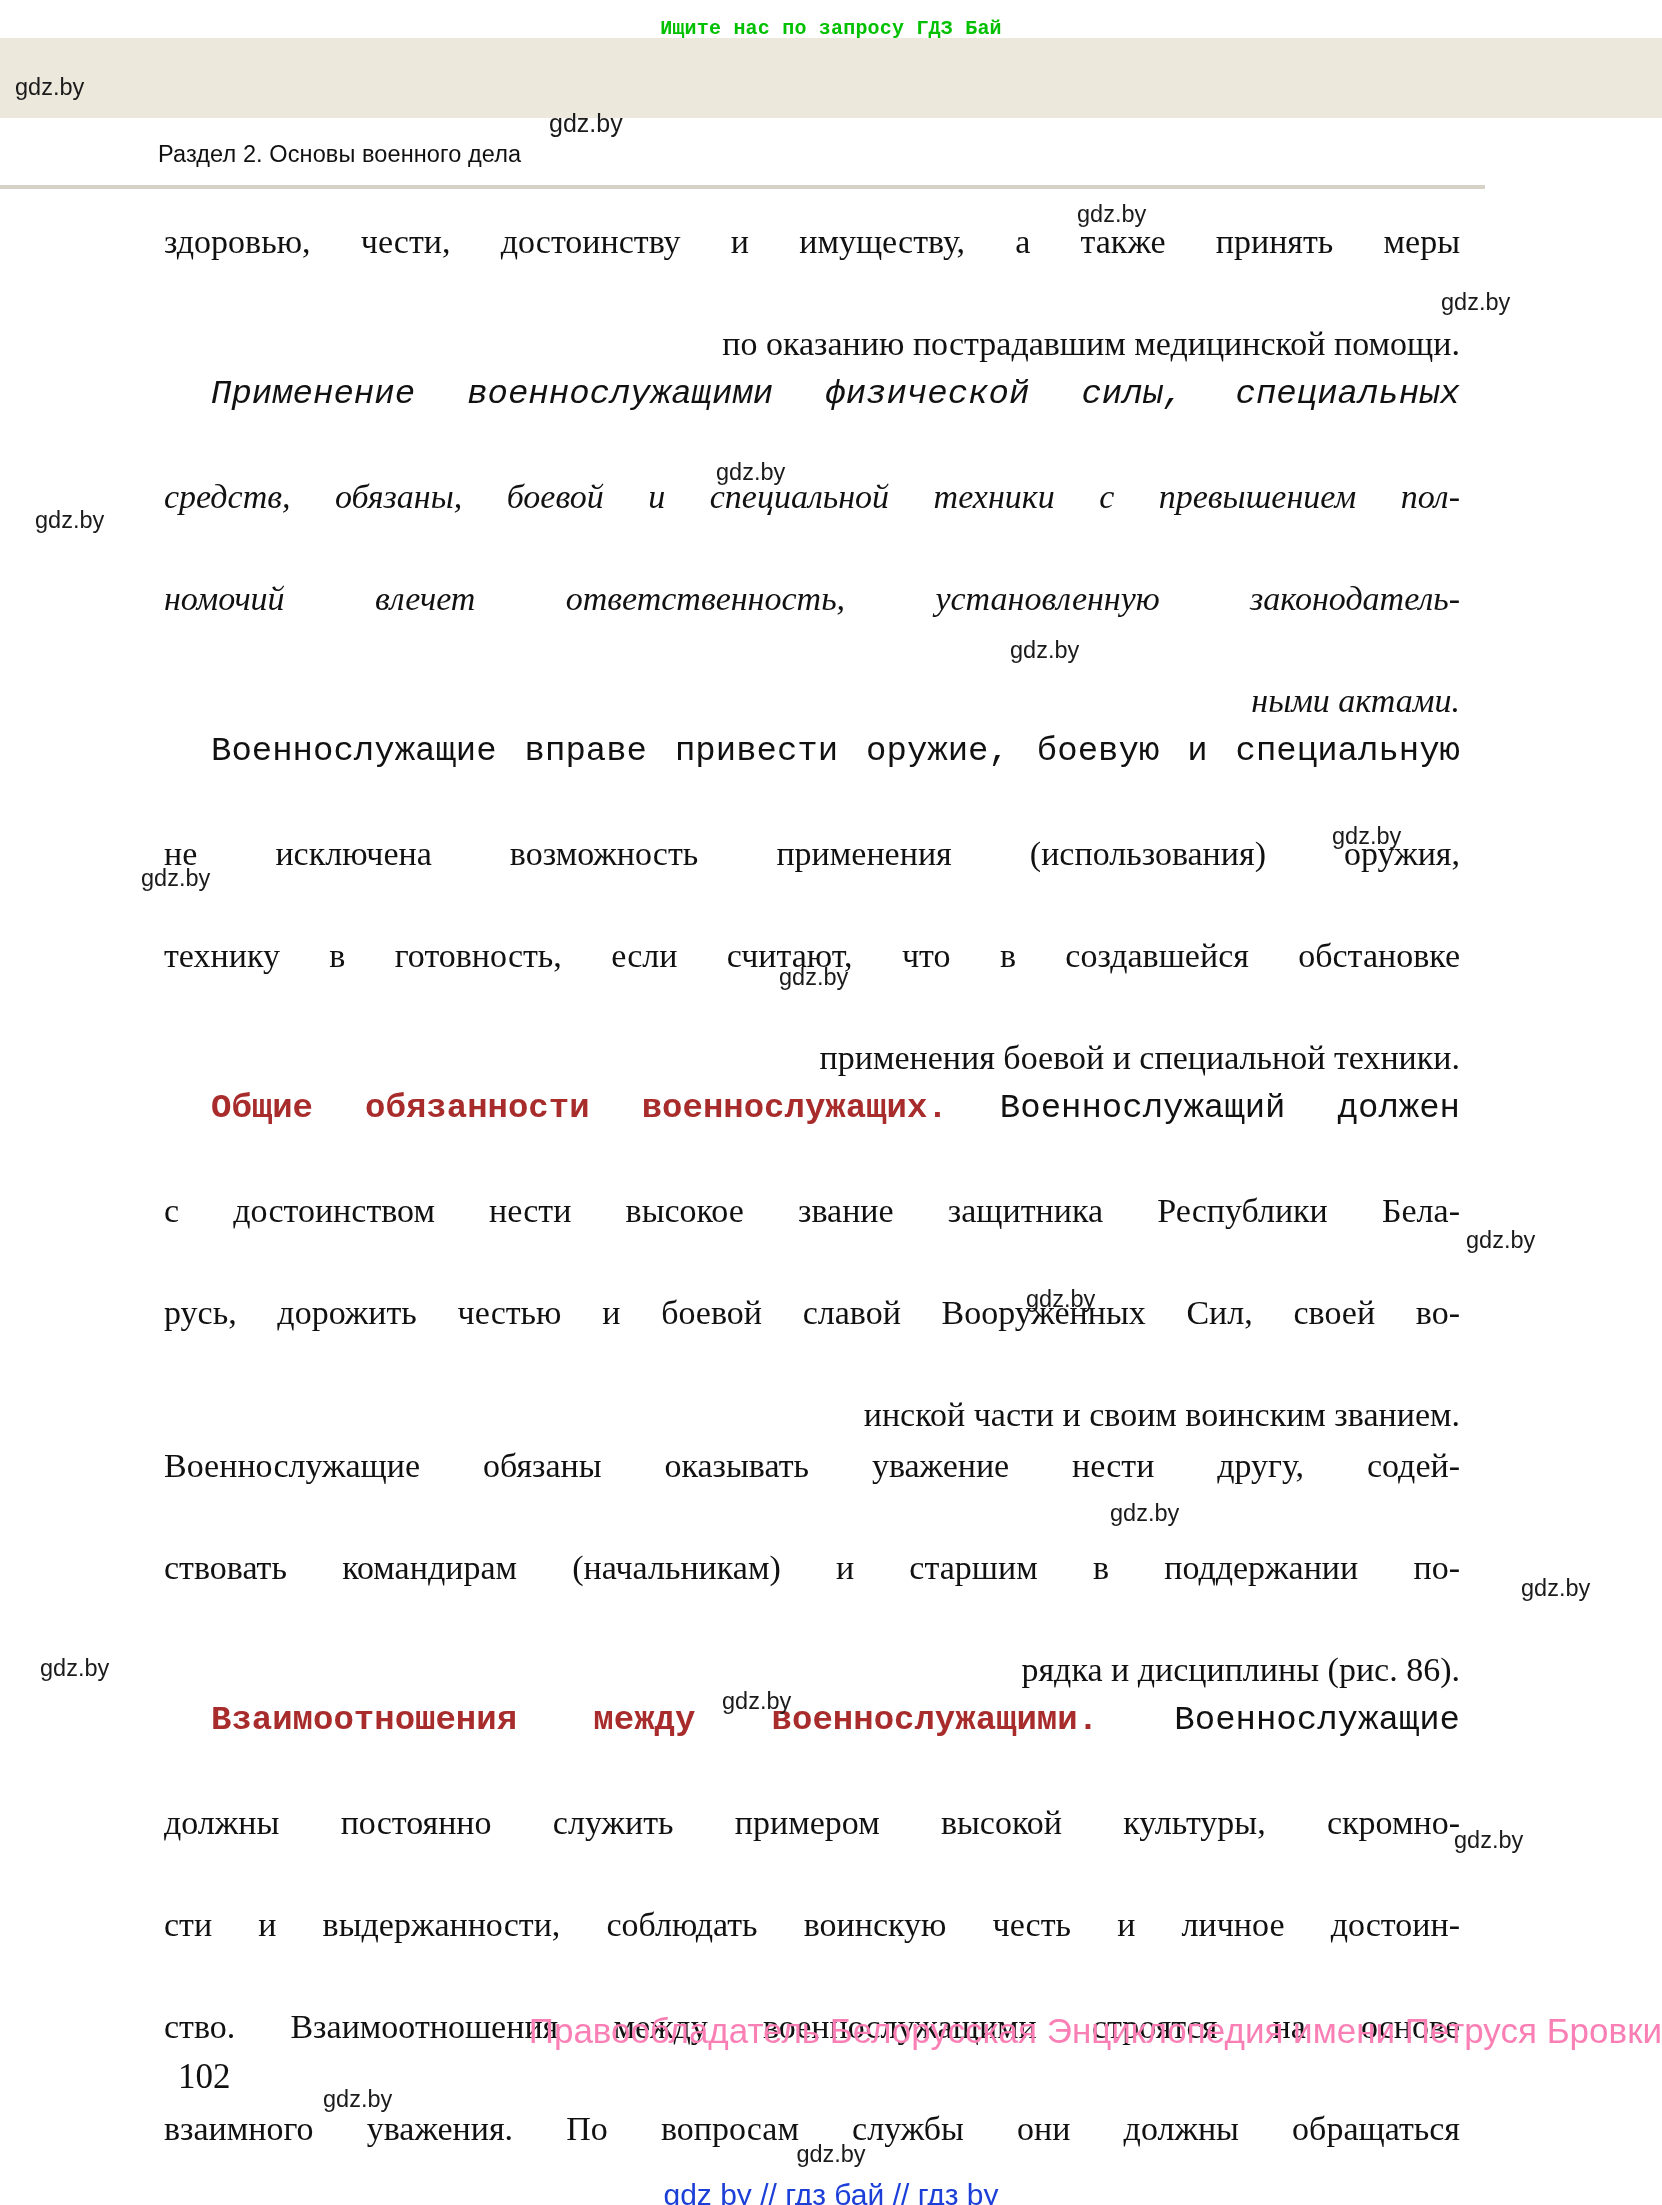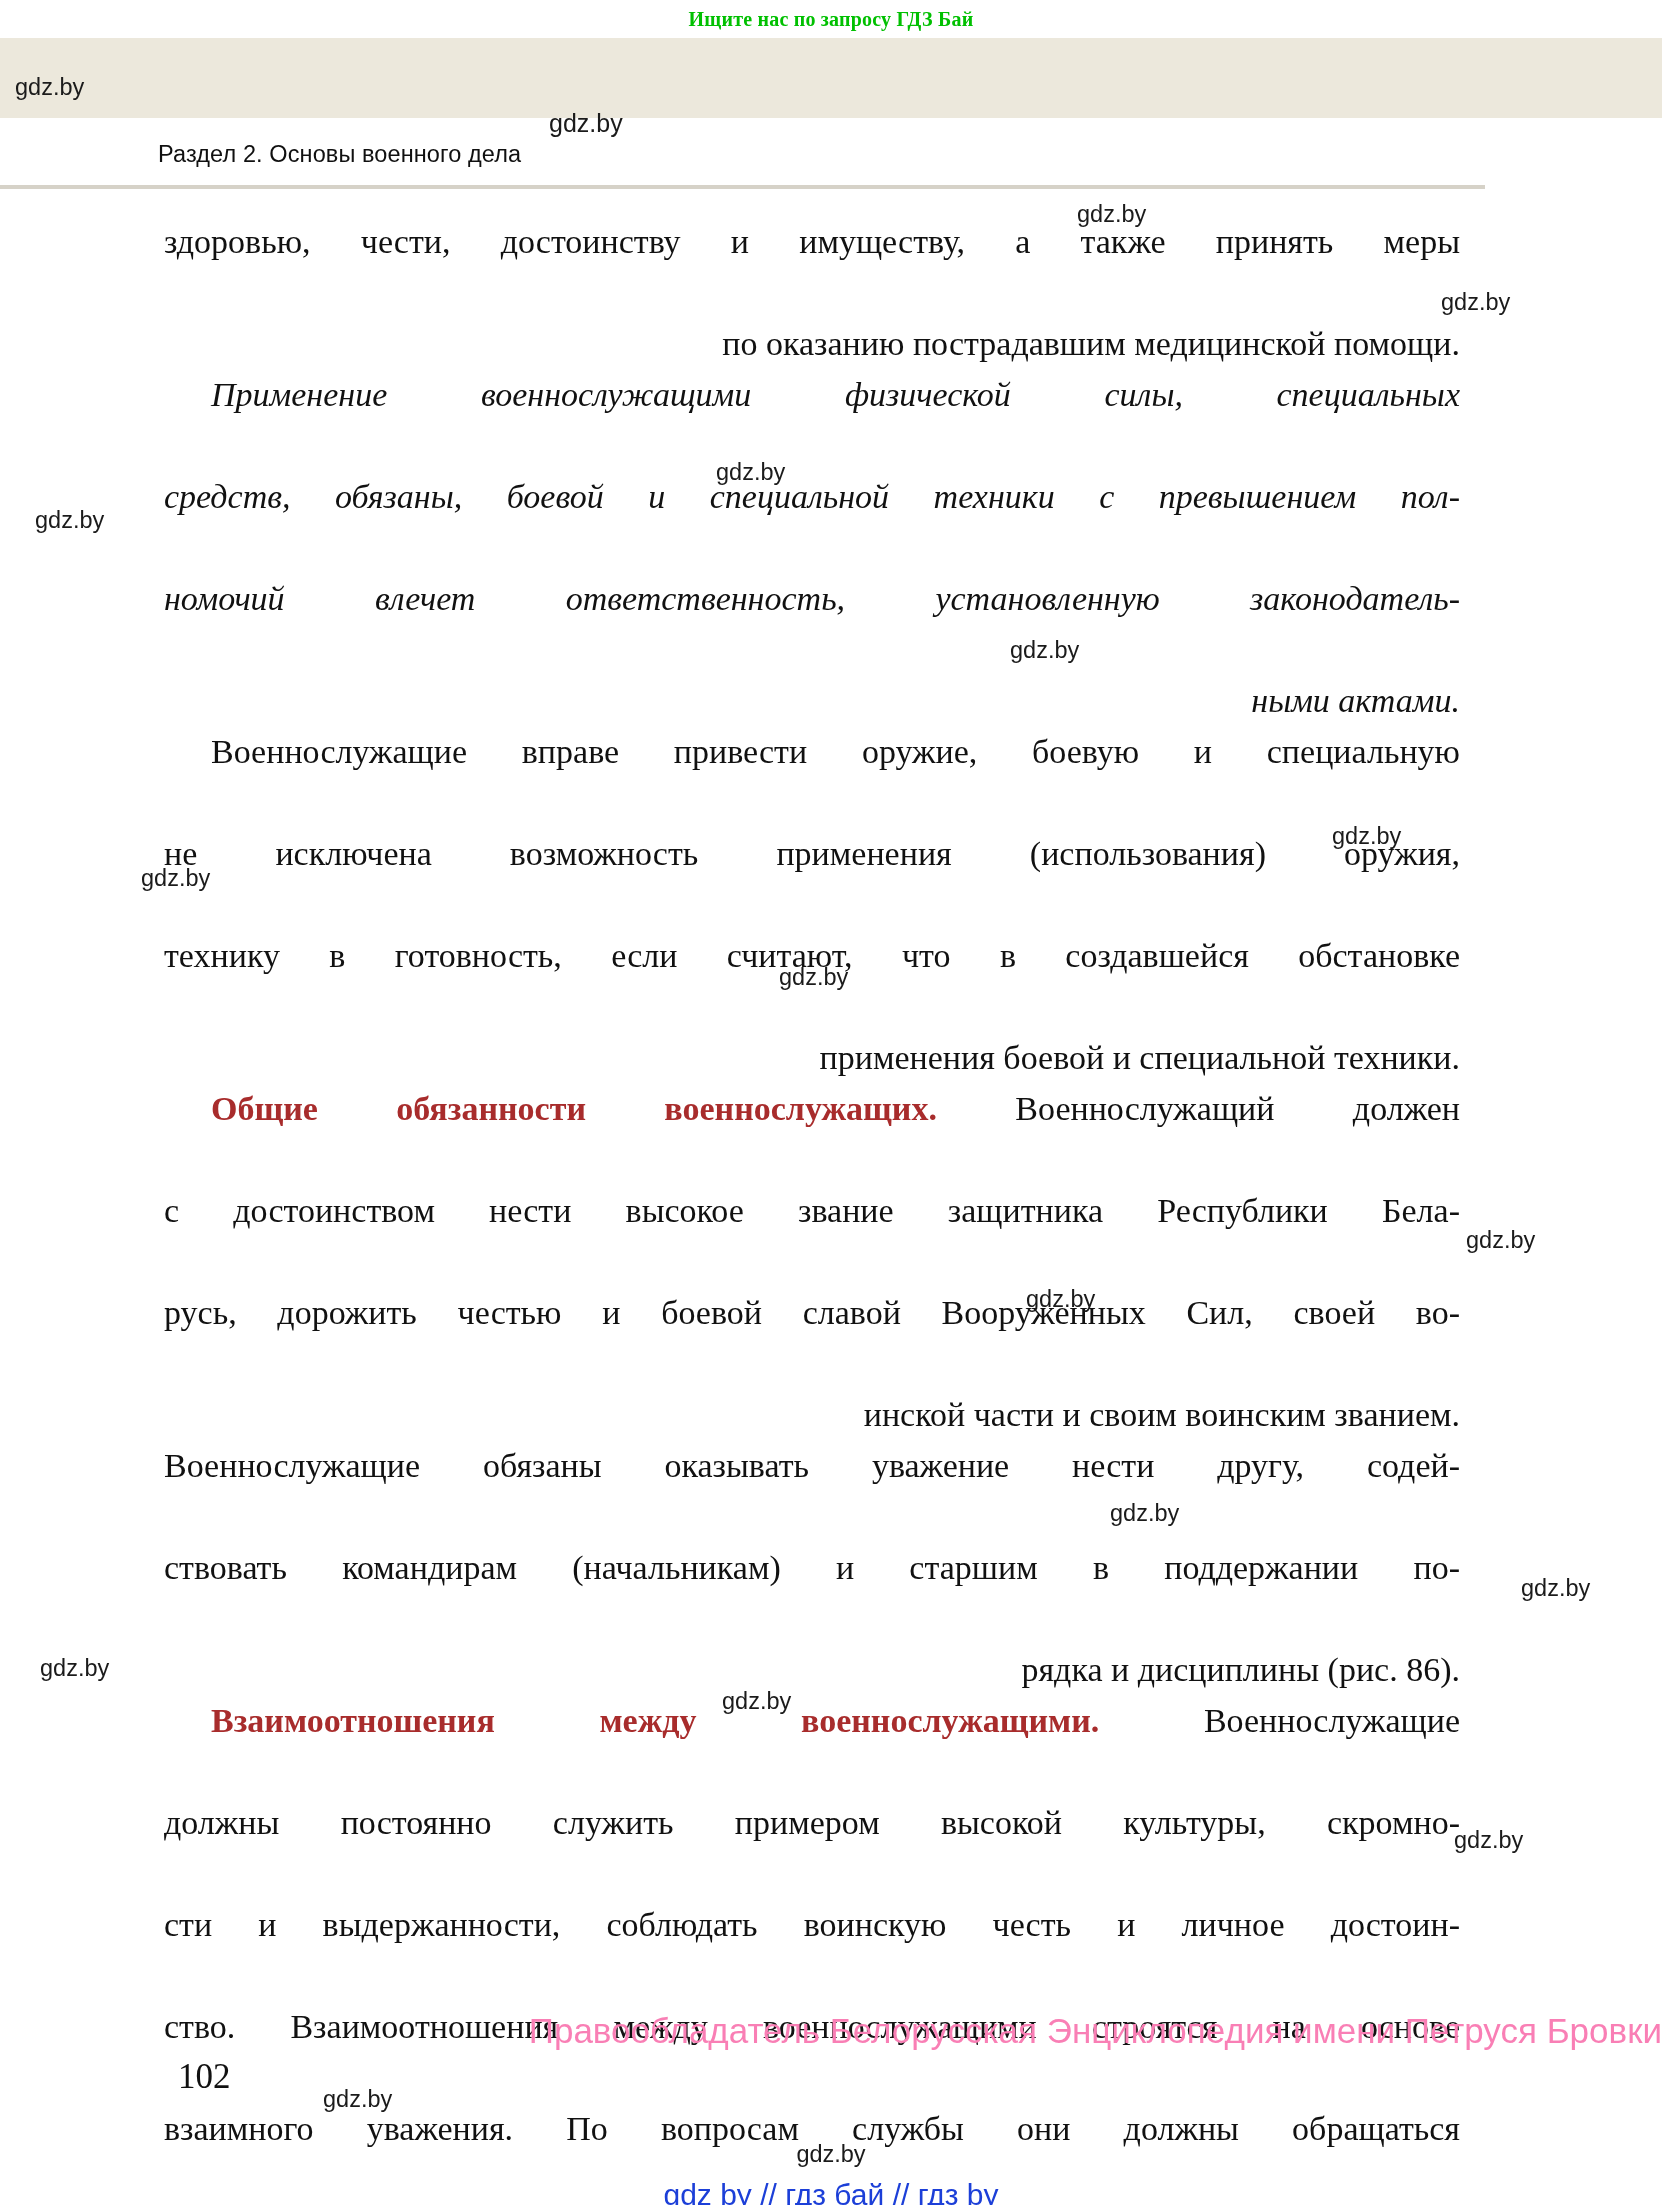--- a/index.html
+++ b/index.html
@@ -13,27 +13,27 @@
     height: 2205px;
     position: relative;
     overflow: hidden;
     font-family: "Liberation Serif", "DejaVu Serif", serif;
     -webkit-font-smoothing: antialiased;
   }
 
   
   .promo-banner {
     position: absolute;
-    top: 0; left: 0;
+    top: 9px; left: 0;
     width: 1662px;
     height: 38px;
     display: flex;
     align-items: center;
     justify-content: center;
-    font-family: Liberation Serif, serif;
+    font-family: Liberation Mono, monospace;
     font-size: 20px;
     font-weight: 600;
     color: #00c000;
     letter-spacing: 0.2px;
     white-space: nowrap;
   }
 
   
   .header-band {
     position: absolute;
@@ -109,20 +109,21 @@
     content: "";
     display: inline-block;
     width: 100%;
     height: 0;
   }
   .line.last {
     text-align: right;
   }
   .line.indent {
     text-indent: 47px;
+    font-family: Liberation Mono, monospace;
   }
 
   
   .copyright {
     position: absolute;
     top: 2011px;
     left: 0;
     width: 1662px;
     text-align: right;
     font-family: "Liberation Sans", "DejaVu Sans", sans-serif;

